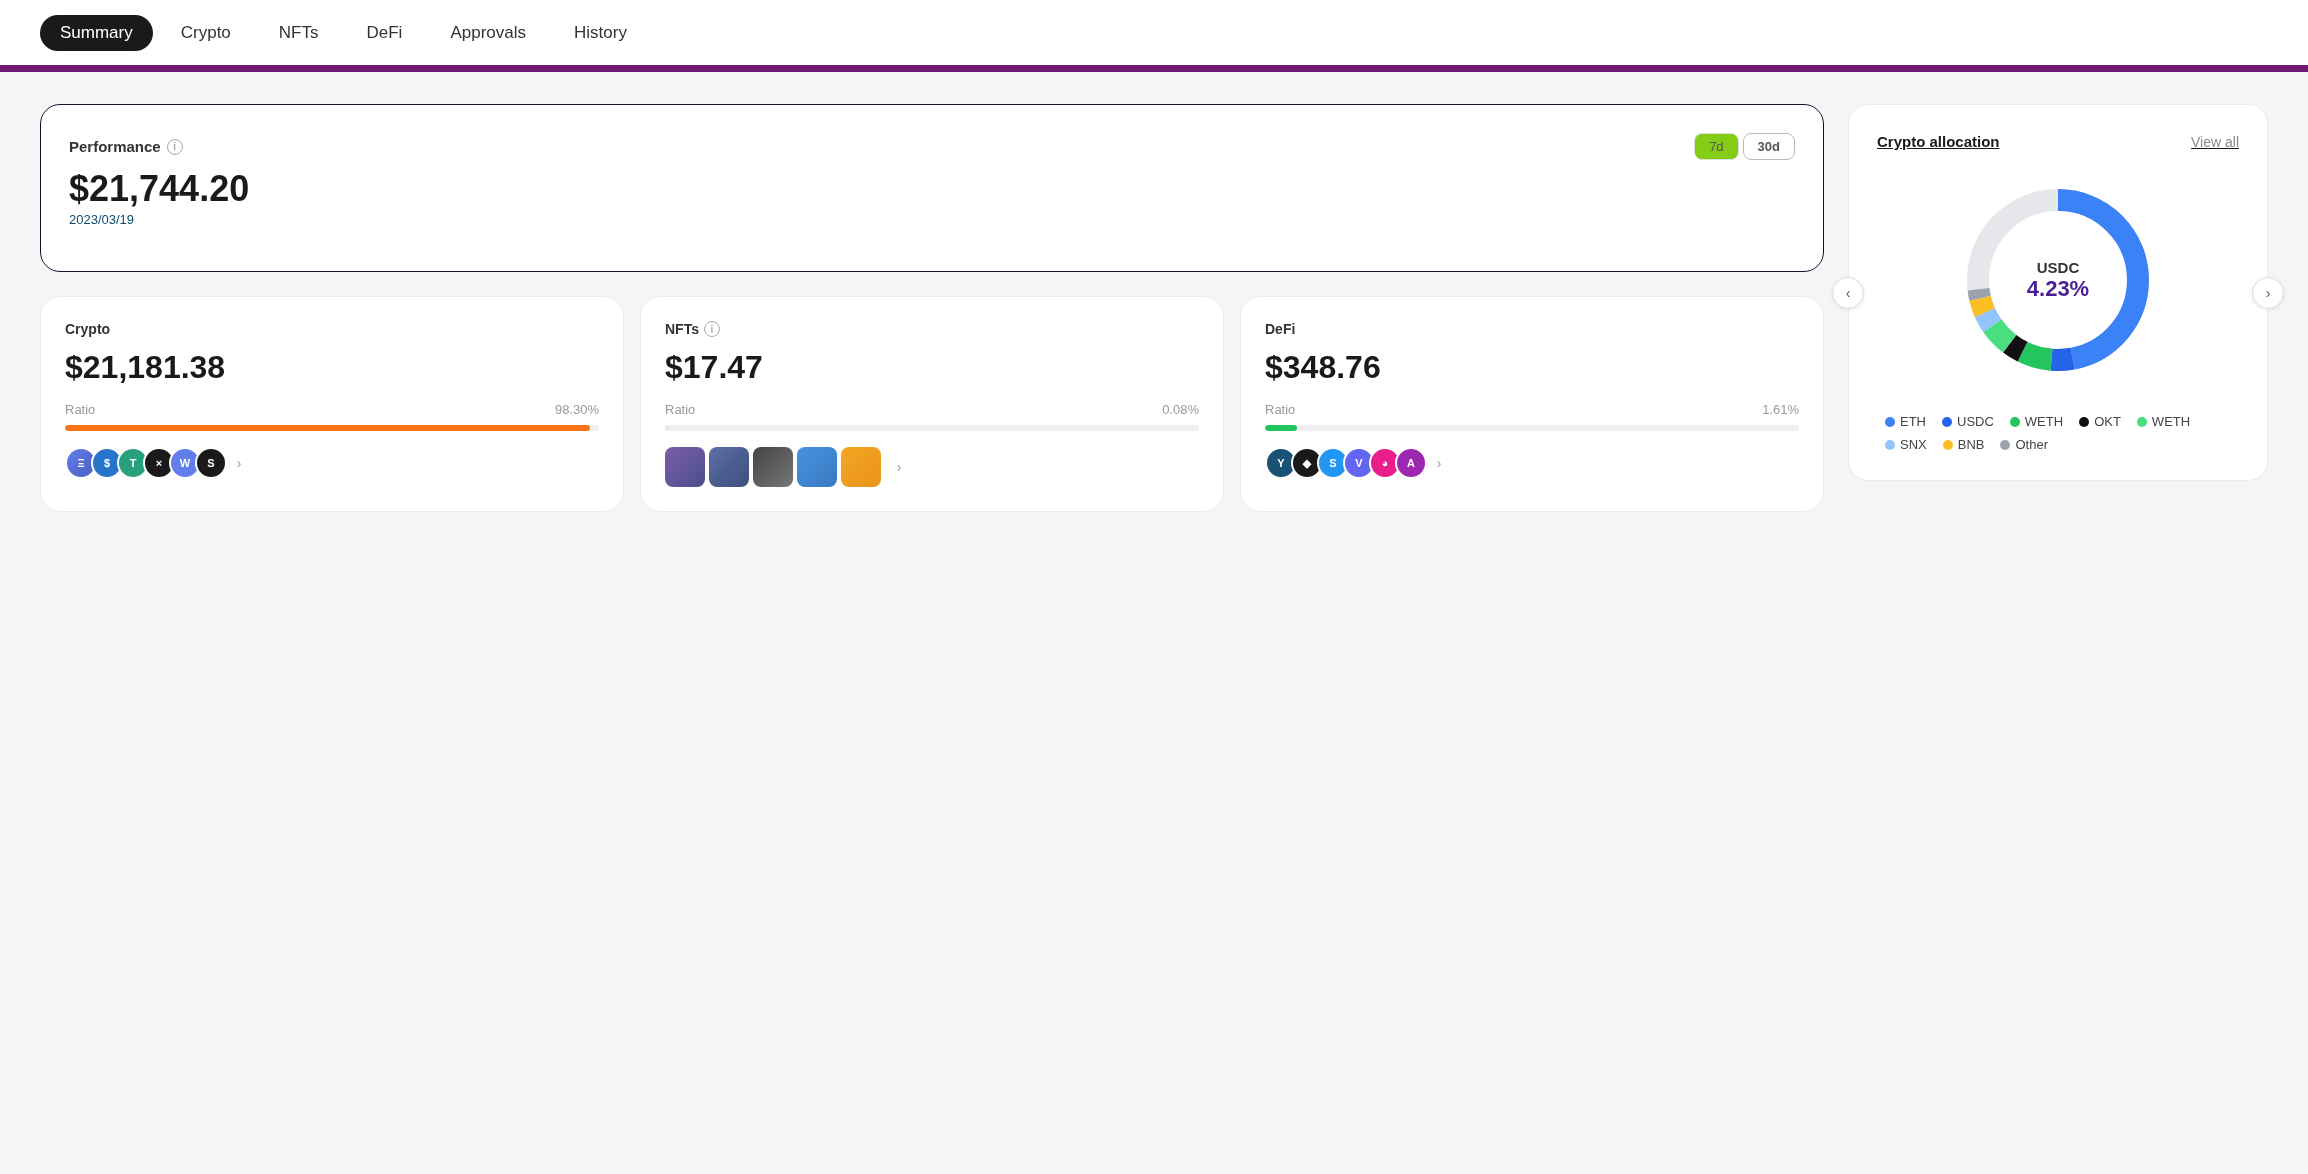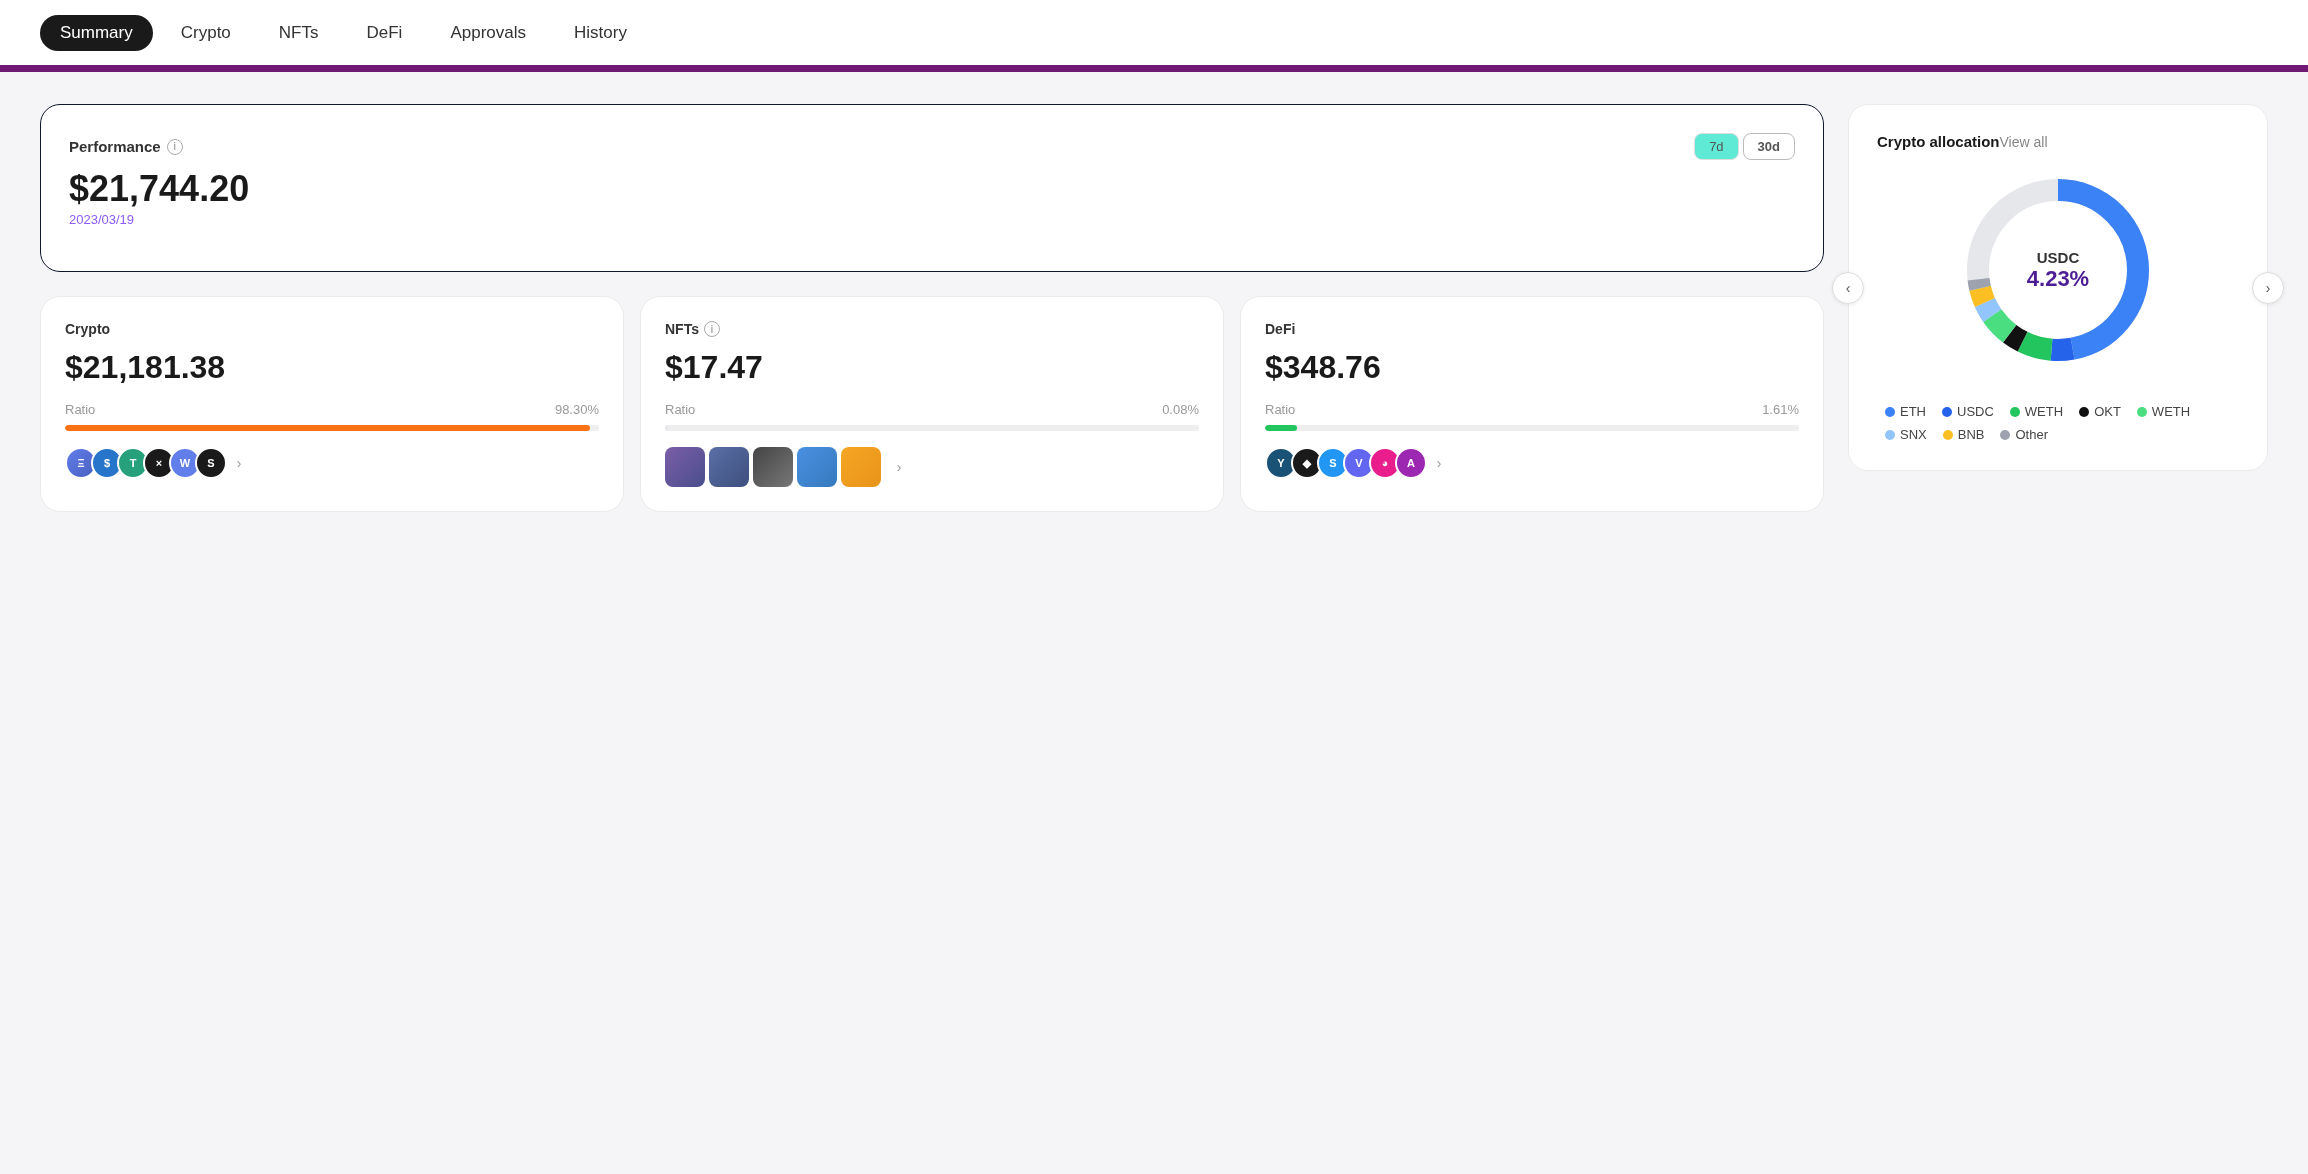--- a/index.html
+++ b/index.html
@@ -78,38 +78,38 @@
       cursor: pointer;
     }
     .time-buttons {
       display: flex;
       gap: 4px;
     }
     .time-btn {
       padding: 5px 14px;
       border-radius: 8px;
       border: 1px solid #ddd;
-      background: #5eead4;
+      background: #84cc16;
       font-size: 13px;
       cursor: pointer;
       color: #555;
     }
     .time-btn.active {
       background: #fff;
       border-color: #bbb;
       font-weight: 600;
     }
     .perf-amount {
       font-size: 36px;
       font-weight: 700;
       margin-bottom: 2px;
     }
     .perf-date {
       font-size: 13px;
-      color: #8b5cf6;
+      color: #0c4a6e;
       margin-bottom: 16px;
     }
     .chart-container {
       position: relative;
       height: 220px;
       width: 100%;
     }
     .chart-label-top {
       position: absolute;
       right: 0;
@@ -213,22 +213,24 @@
     }
     .allocation-card {
       background: #fff;
       border-radius: 20px;
       padding: 28px;
       border: 1px solid #ebebeb;
       position: relative;
     }
     .alloc-header {
       display: flex;
-      align-items: center;
-      margin-bottom: 10px;
+      justify-content: space-between;
+      align-items: center;
+      margin-bottom: 20px;
+      text-decoration: underline;
     }
     .alloc-title {
       font-size: 15px;
       font-weight: 700;
     }
     .view-all-btn {
       font-size: 14px;
       color: #888;
       cursor: pointer;
     }

